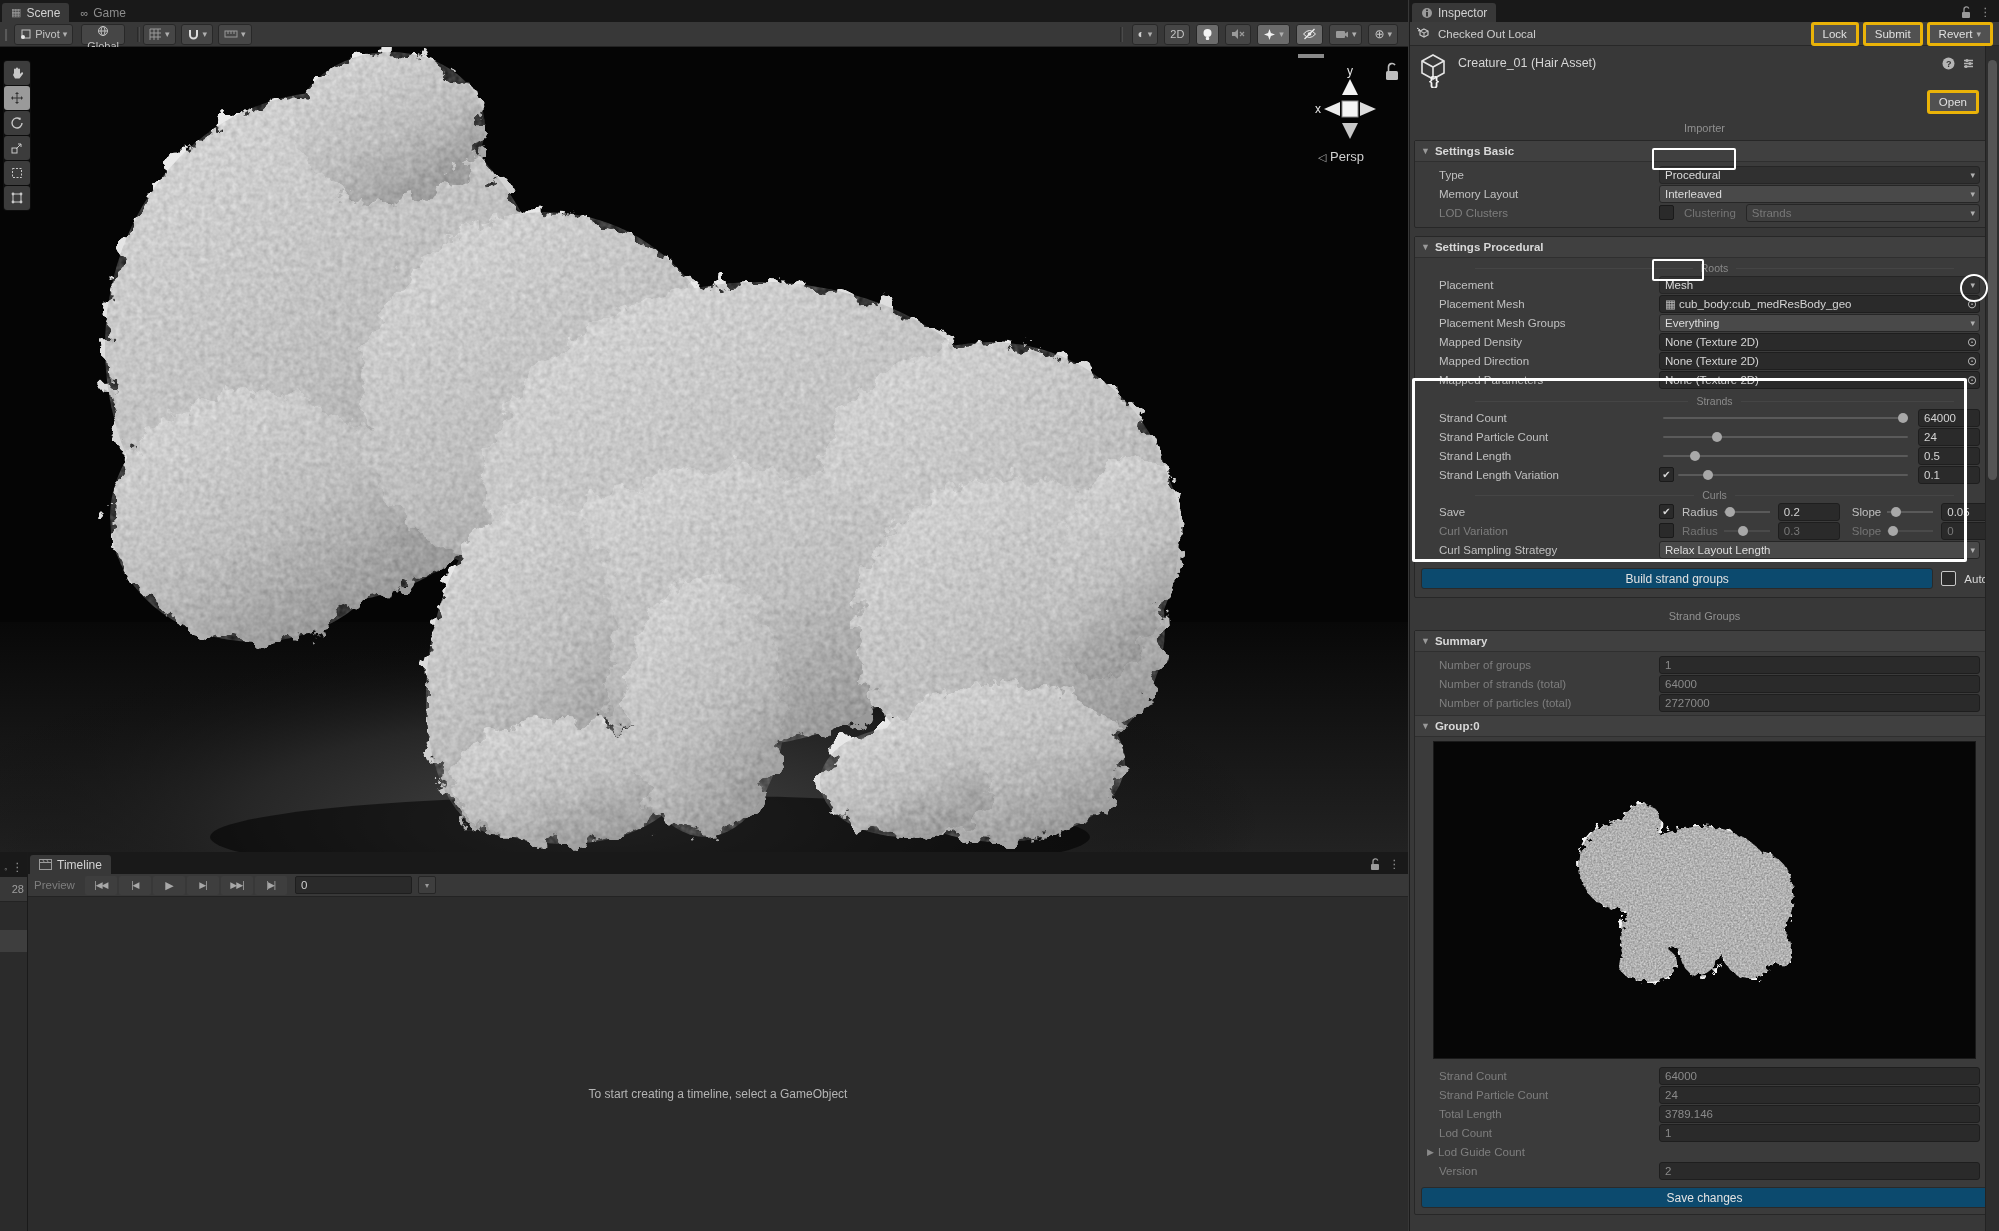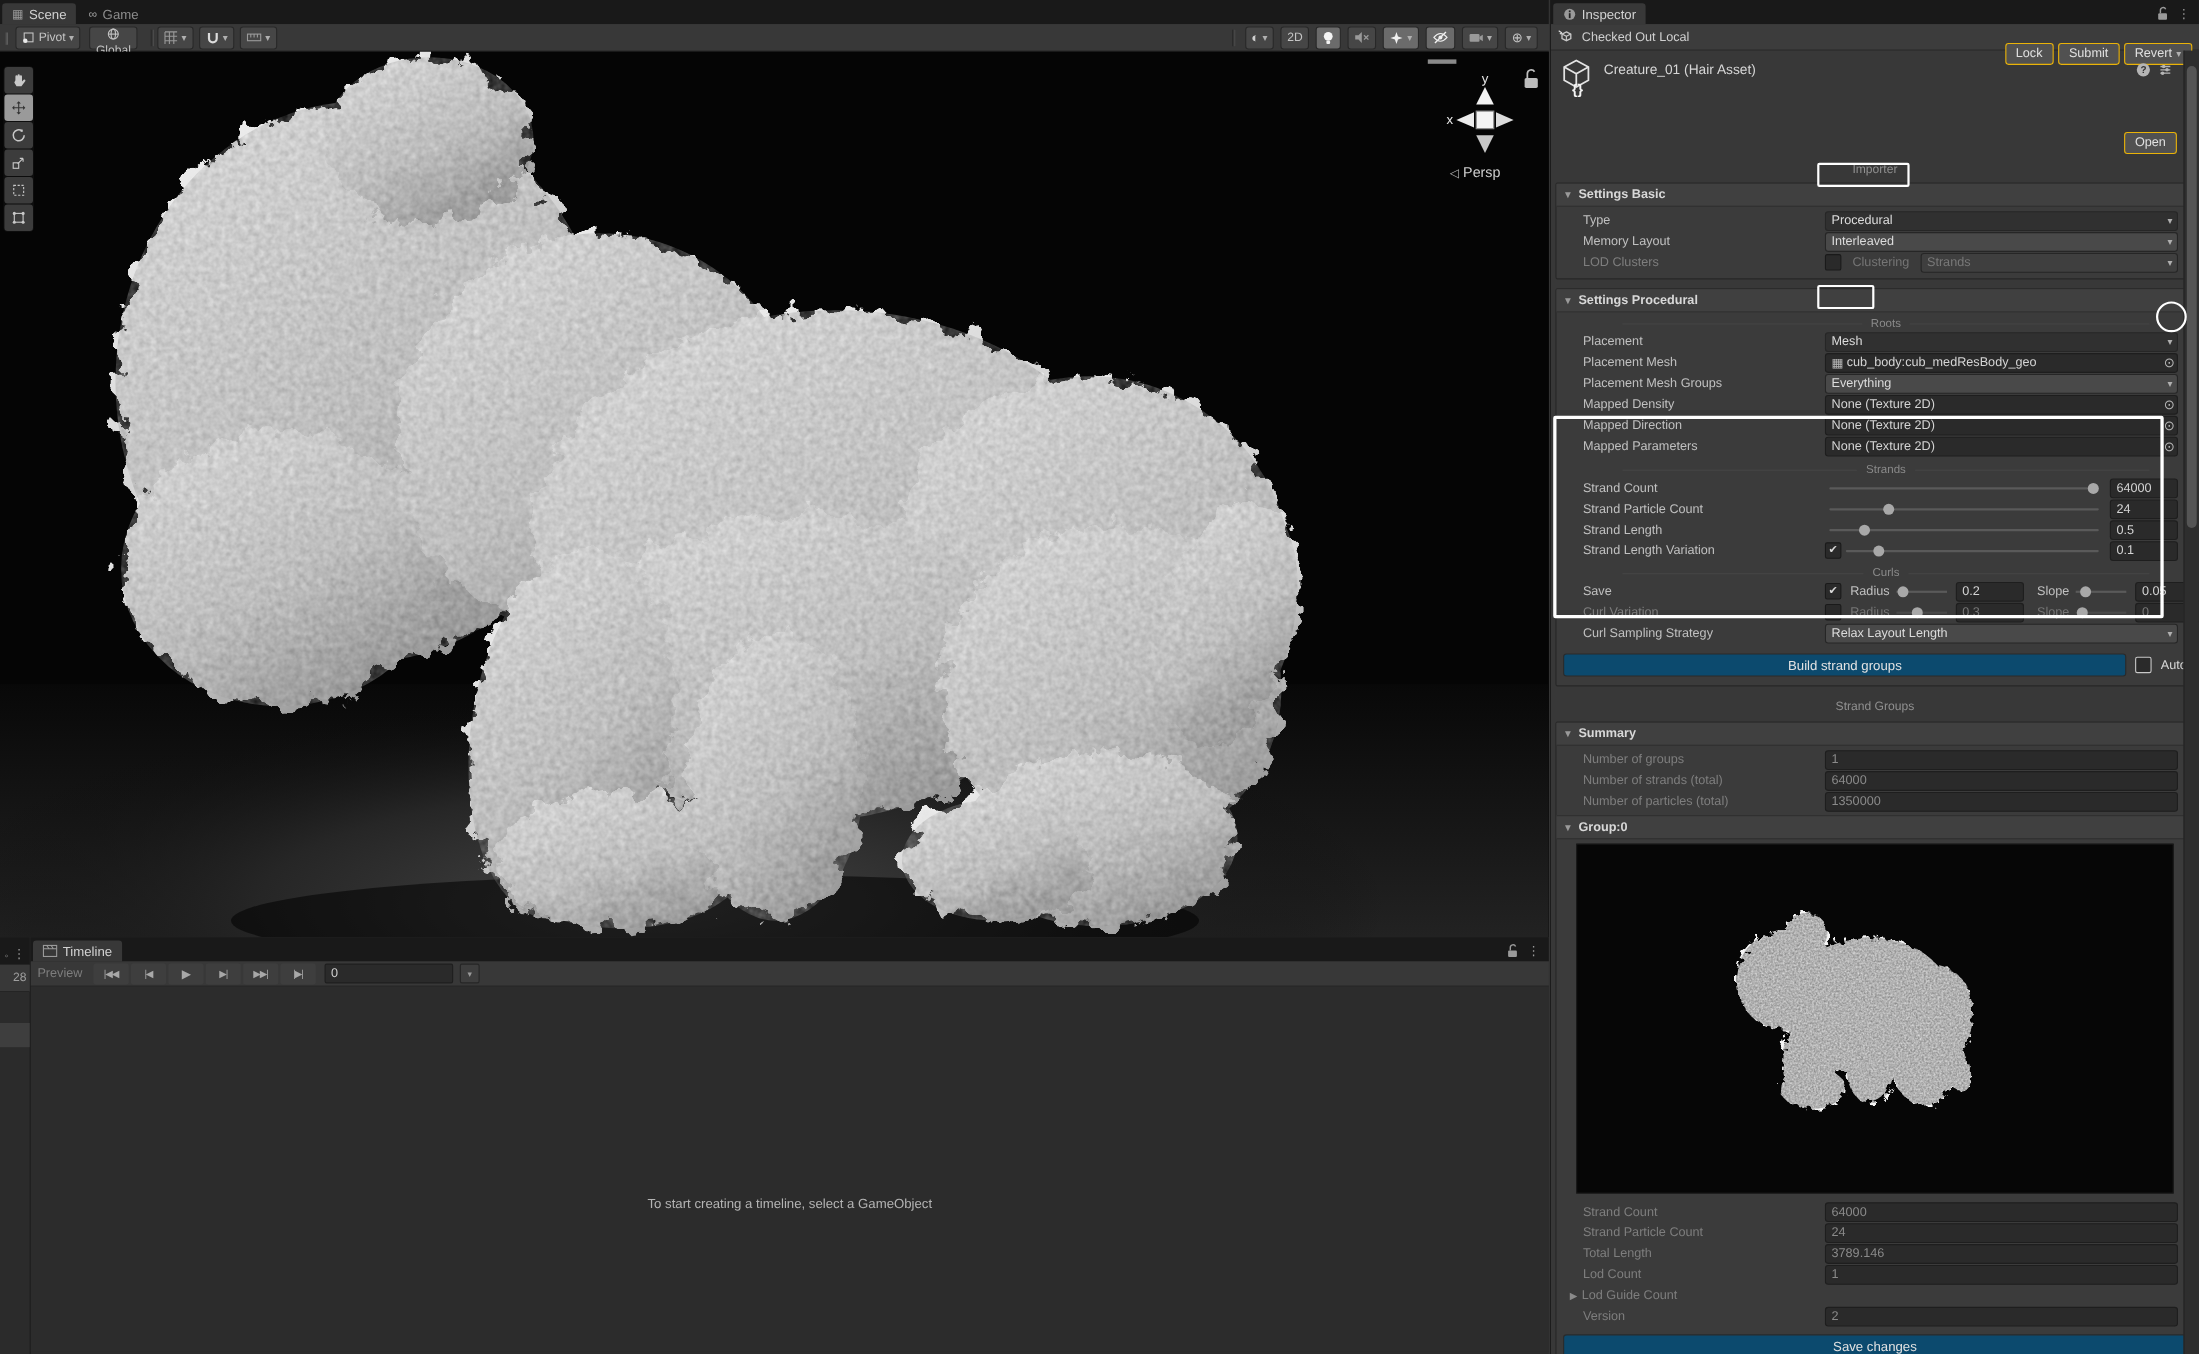--- a/index.html
+++ b/index.html
@@ -25,22 +25,22 @@
   
   #viewport{background:#050505;overflow:hidden;}
   .toolpal{display:flex;flex-direction:column;gap:1px;background:#19191966;padding:1px;border-radius:4px;}
   .toolpal .pbtn{width:26px;height:24px;background:#3c3c3c;border-radius:3px;display:flex;align-items:center;justify-content:center;}
   .toolpal .pbtn.sel{background:#9a9a9a;}
   .toolpal svg{display:block;}
   
   #inspector{left:1409px;top:0;width:590px;height:1231px;background:#383838;border-left:1px solid #1c1c1c;box-sizing:border-box;}
   .vcbar{height:24px;background:#3c3c3c;border-bottom:1px solid #282828;display:flex;align-items:center;gap:6px;padding:0 6px;box-sizing:border-box;}
   .vcbar .btn{margin-left:0;}
-  .btn{background:#515151;border:1px solid #eab308;border-radius:3px;color:#e0e0e0;font-size:11.5px;
-       height:18px;display:inline-flex;align-items:center;justify-content:center;padding:0 9px;white-space:nowrap;margin-top:30px;}
+  .btn{background:#515151;border:3px solid #eab308;border-radius:3px;color:#e0e0e0;font-size:11.5px;
+       height:18px;display:inline-flex;align-items:center;justify-content:center;padding:0 9px;white-space:nowrap;}
   .hdr{display:flex;align-items:flex-start;gap:8px;padding:6px 6px 2px 6px;}
   .hdr .title{font-size:12.5px;color:#d6d6d6;padding-top:4px;}
   .hdr .hicons{margin-left:auto;display:flex;gap:7px;align-items:center;padding-top:4px;color:#b5b5b5;}
   .centerlbl{text-align:center;color:#909090;font-size:11px;}
   .box{background:#3b3b3b;border:1px solid #272727;border-radius:2px;margin:0 4px;}
   .fold{display:flex;align-items:center;gap:5px;height:20px;padding:0 6px;font-weight:bold;color:#d8d8d8;
         border-bottom:1px solid #2f2f2f;background:#404040;font-size:11.5px;}
   .fold .arr{color:#9a9a9a;font-size:9px;}
   .row{display:flex;align-items:center;height:19px;padding-left:24px;position:relative;}
   .row .lbl{width:220px;color:#c0c0c0;flex:none;overflow:hidden;white-space:nowrap;}
@@ -681,21 +681,21 @@
           <div class="fieldzone">
               <div class="field dim">
                 <span>64000</span>
               </div>
             </div>
         </div>
         <div class="row">
           <span class="lbl dim">Number of particles (total)</span>
           <div class="fieldzone">
               <div class="field dim">
-                <span>1350000</span>
+                <span>2727000</span>
               </div>
             </div>
         </div>
       </div>
       <div class="fold" style="border-top:1px solid #2f2f2f;">
         <span class="arr">▼</span>
         <span>Group:0</span>
       </div>
 
       <div style="margin:4px 18px 4px 18px;height:316px;background:#0a0a0a;border:1px solid #1a1a1a;position:relative;">

